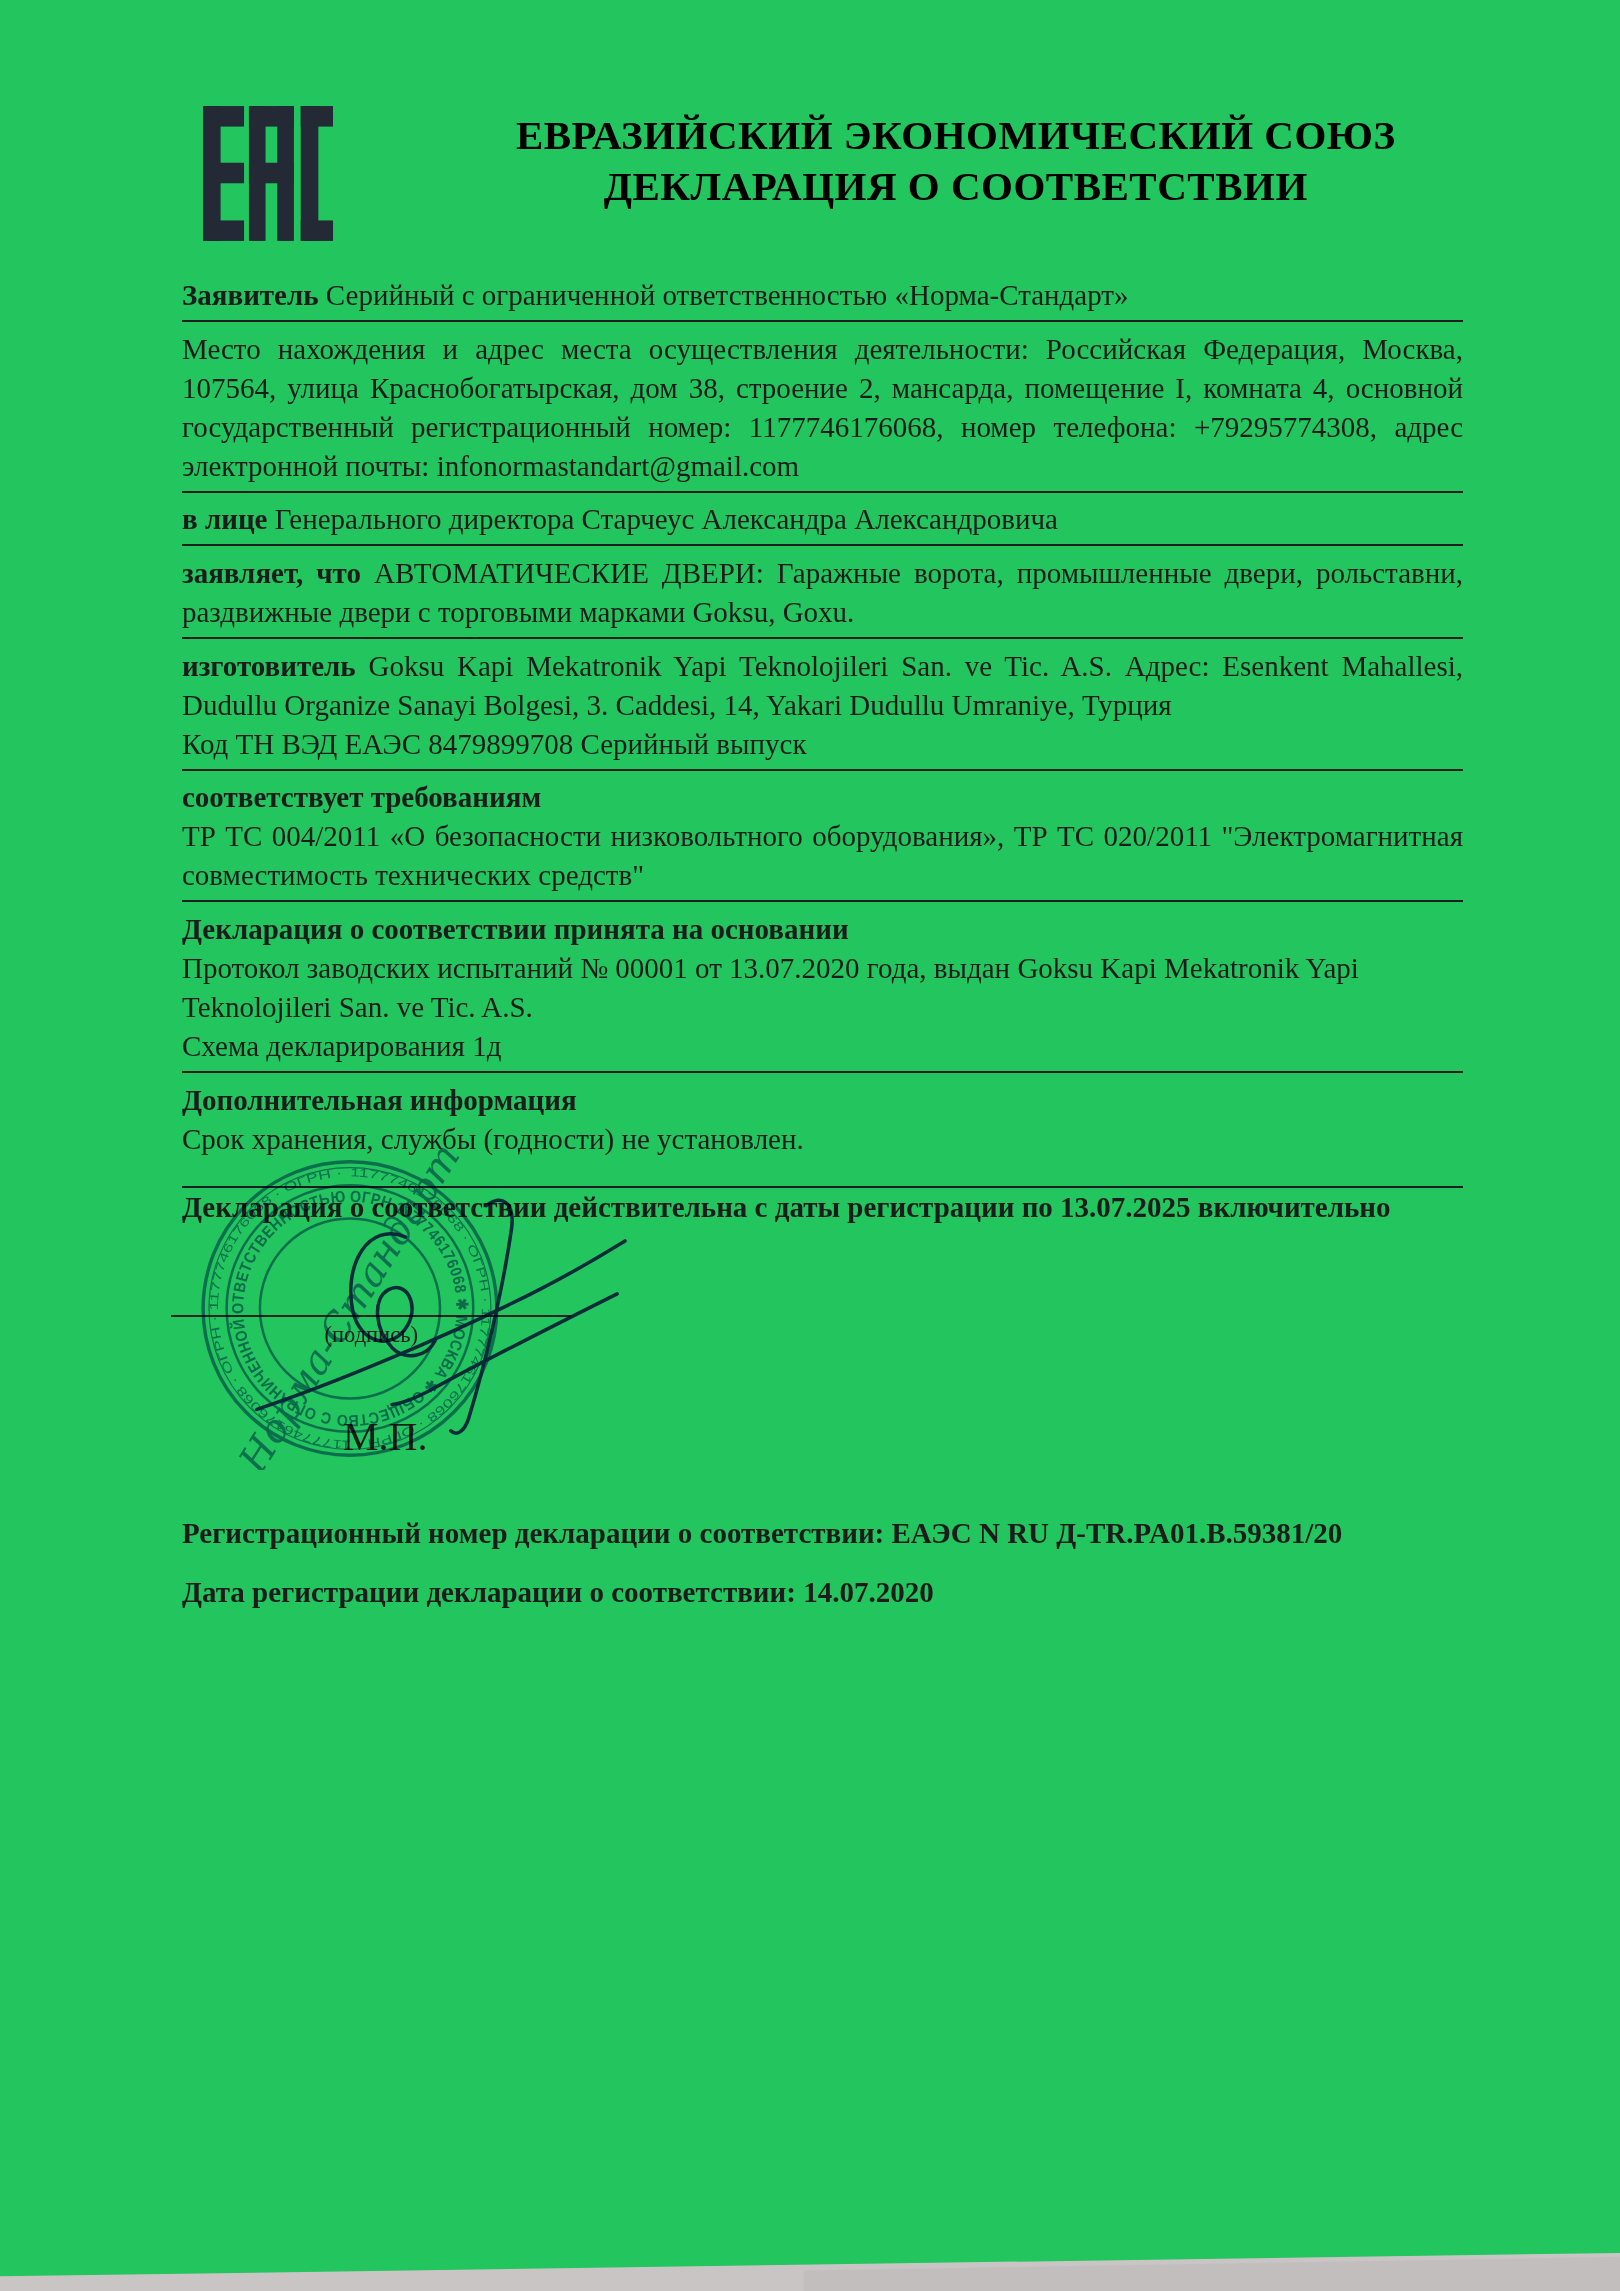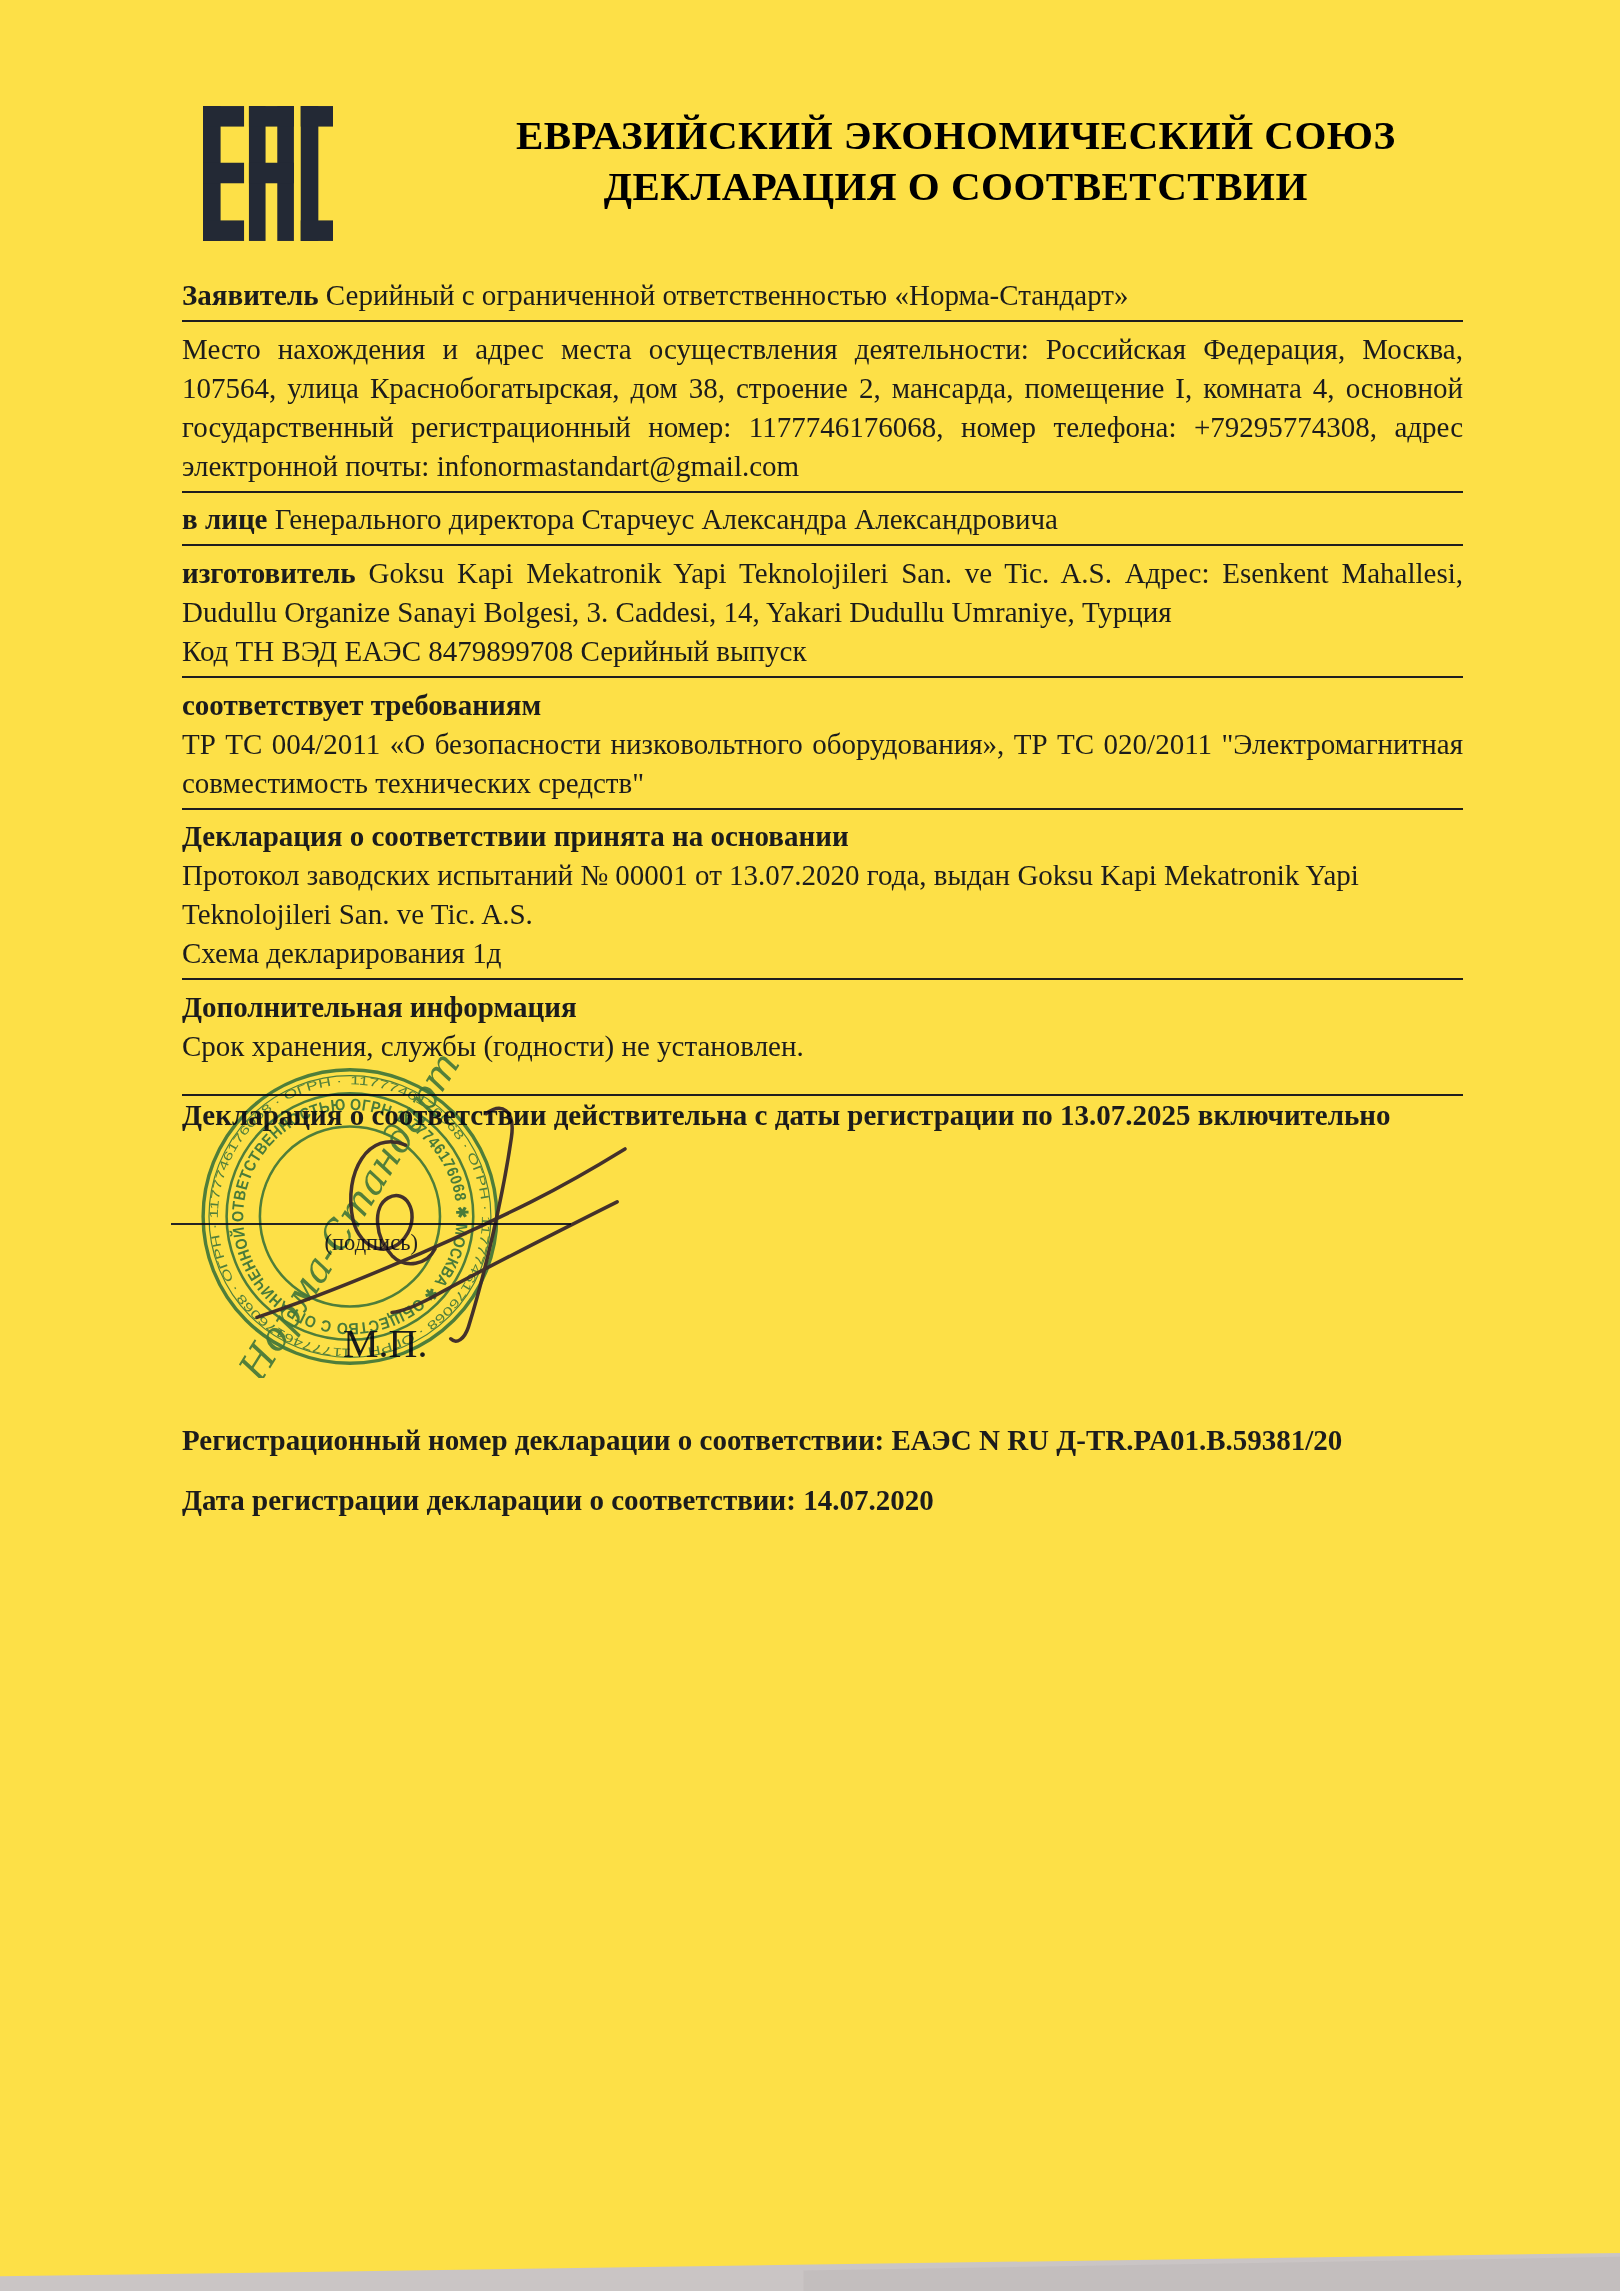--- a/index.html
+++ b/index.html
@@ -1,19 +1,19 @@
 <!DOCTYPE html>
 <html><head>
 <meta charset="utf-8">
 <style>
   html,body{margin:0;padding:0;background:#ffffff;}
   .page{
     position:relative;
     width:1620px;height:2292px;
-    background:#fde047;
+    background:#22c55e;
     overflow:hidden;
     font-family:"Liberation Serif",serif;
     color:#1c1c1c;
   }
   .content{
     position:absolute;left:182px;top:0;width:1281px;
   }
   
   .header{display:flex;align-items:flex-start;margin-top:106px;}
   .eac-logo{width:130px;height:135px;margin-left:20.6px;flex:0 0 auto;}
@@ -95,20 +95,25 @@
       <p class="doc just">Место нахождения и адрес места осуществления деятельности: Российская Федерация, Москва, 107564, улица Краснобогатырская, дом 38, строение 2, мансарда, помещение I, комната 4, основной государственный регистрационный номер: 1177746176068, номер телефона: +79295774308, адрес электронной почты: infonormastandart@gmail.com</p>
       <hr class="rule">
     </div>
 
     <div class="sec">
       <p class="doc"><span class="b">в лице</span>
         <span>Генерального директора Старчеус Александра Александровича</span></p>
       <hr class="rule">
     </div>
 
+    <div class="sec">
+      <p class="doc just"><span class="b">заявляет, что</span>
+        <span>АВТОМАТИЧЕСКИЕ ДВЕРИ: Гаражные ворота, промышленные  двери, рольставни, раздвижные двери с торговыми марками Goksu, Goxu.</span></p>
+      <hr class="rule">
+    </div>
 
     <div class="sec">
       <p class="doc just"><span class="b">изготовитель</span>
         <span>Goksu Kapi Mekatronik Yapi Teknolojileri San. ve Tic. A.S. Адрес:  Esenkent Mahallesi, Dudullu Organize Sanayi Bolgesi, 3. Caddesi, 14, Yakari Dudullu Umraniye, Турция</span></p>
       <p class="doc">Код ТН ВЭД ЕАЭС 8479899708 Серийный выпуск</p>
       <hr class="rule">
     </div>
 
     <div class="sec">
       <p class="doc b">соответствует требованиям</p>

